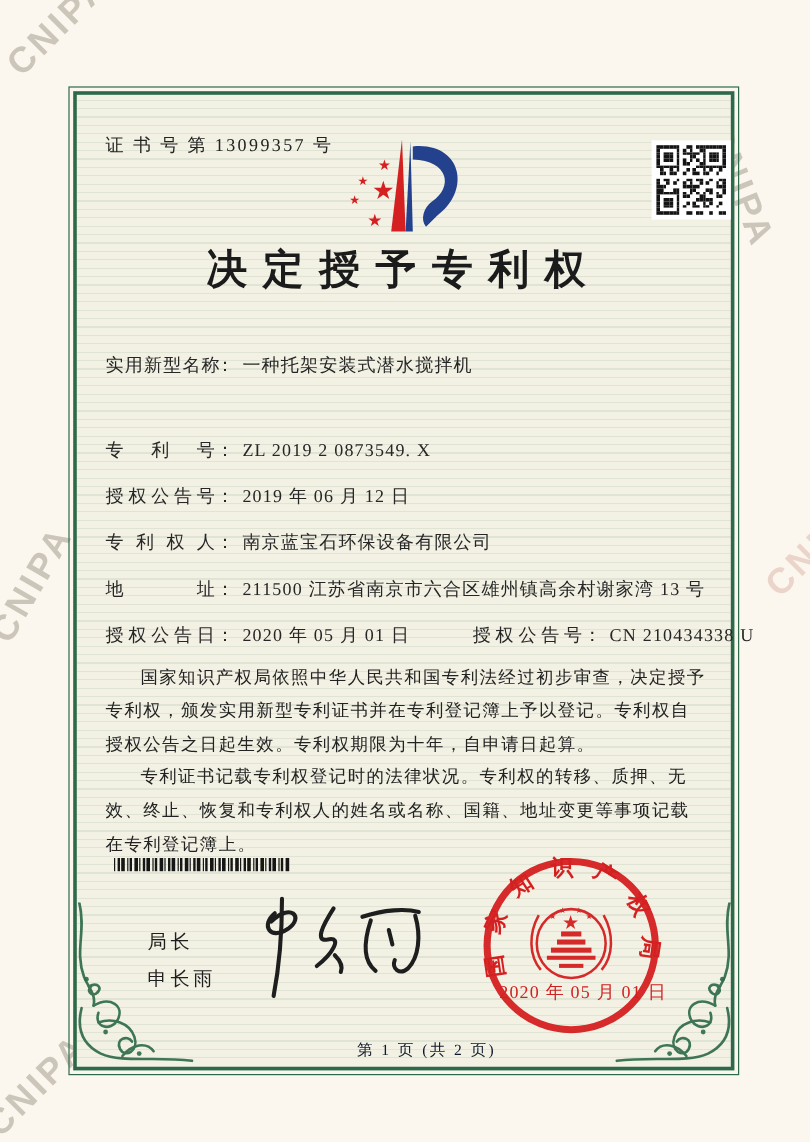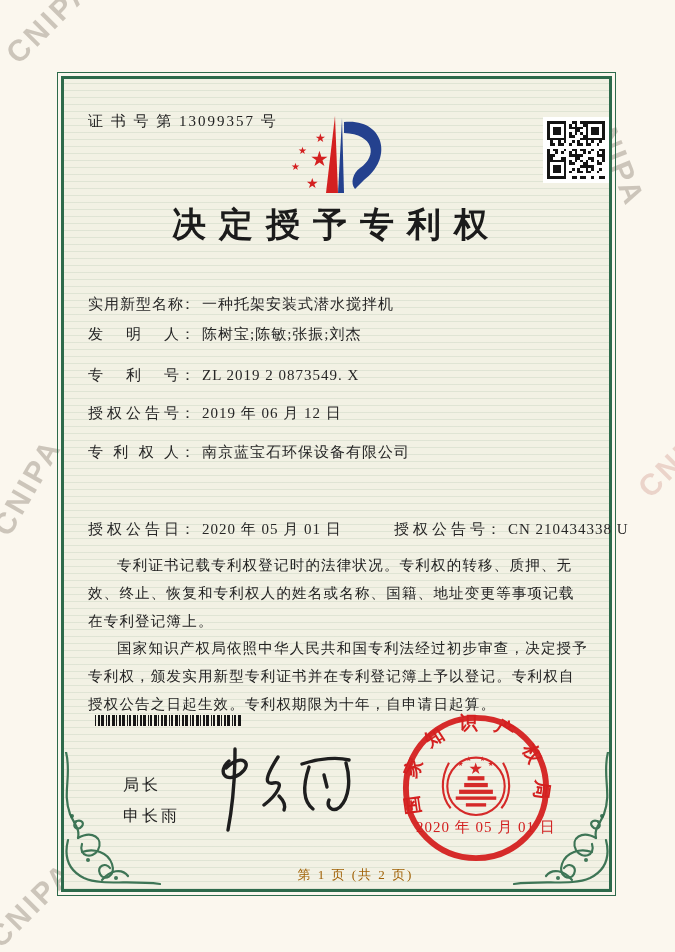--- a/index.html
+++ b/index.html
@@ -44,21 +44,21 @@
   .grant2{position:absolute;left:258px;top:0;margin-left:48px;}
   .paras{position:absolute;left:88px;top:552px;width:502px;font-size:14.5px;line-height:1.92;letter-spacing:1.2px;color:#222;}
   .paras p{margin:0;text-indent:2em;}
   .barcode{position:absolute;left:95px;top:715px;width:178px;height:11px;font-size:0;}
   .barcode span{display:inline-block;height:100%;background:#161616;vertical-align:top;}
   .sig-block{position:absolute;left:112px;top:775px;font-size:16px;letter-spacing:3px;color:#1f1f1f;}
   .sig-block div{margin-bottom:10px;margin-left:11px;}
   .signature-svg{position:absolute;left:198px;top:744px;}
   .seal{position:absolute;left:400px;top:712px;width:152px;height:152px;}
   .seal-date{position:absolute;left:416px;top:818px;width:165px;font-size:15px;letter-spacing:1px;color:#d22020;white-space:nowrap;}
-  .page-num{position:absolute;left:57px;top:866px;width:597px;text-align:center;font-size:13px;letter-spacing:2px;color:#a16207;}
+  .page-num{position:absolute;left:57px;top:866px;width:597px;text-align:center;font-size:13px;letter-spacing:2px;color:#0f172a;}
   .cont-note{position:absolute;left:0;top:958px;width:675px;text-align:center;font-size:13.5px;letter-spacing:3px;color:#2c2c2c;}
   .flourish{position:absolute;z-index:4;}
   svg{display:block;}
 </style>
 </head>
 <body>
 
 <div class="watermark" style="left:-4px;top:4px;font-size:30px;transform:rotate(-45deg);">CNIPA</div>
 <div class="watermark" style="left:612px;top:100px;font-size:30px;transform:rotate(68deg);transform-origin:left top;">CNIPA</div>
 <div class="watermark" style="left:-26px;top:470px;font-size:30px;transform:rotate(-60deg);">CNIPA</div>
@@ -562,43 +562,43 @@
         <div class="b"></div>
         <div class="b"></div>
       </div>
   </div>
 
   <div class="title">决定授予专利权</div>
 
   <div class="field" style="top:284px;margin-top:11px;">
     <span class="lbl">实用新型名称</span><span class="col">：</span><span>一种托架安装式潜水搅拌机</span>
   </div>
-  <div class="field" style="top:325px;">
-    <span class="lbl">发明人</span><span class="col">：</span><span>陈树宝;陈敏;张振;刘杰</span>
-  </div>
   <div class="field" style="top:366px;">
     <span class="lbl">专利号</span><span class="col">：</span><span>ZL 2019 2 0873549. X</span>
   </div>
   <div class="field" style="top:404px;">
     <span class="lbl">授权公告号</span><span class="col">：</span><span>2019 年 06 月 12 日</span>
   </div>
   <div class="field" style="top:443px;">
     <span class="lbl">专利权人</span><span class="col">：</span><span>南京蓝宝石环保设备有限公司</span>
+  </div>
+  <div class="field" style="top:482px;">
+    <span class="lbl">地址</span><span class="col">：</span><span>211500 江苏省南京市六合区雄州镇高余村谢家湾 13 号</span>
   </div>
 
   <div class="field" style="top:520px;">
     <span class="lbl">授权公告日</span><span class="col">：</span><span>2020 年 05 月 01 日</span>
     <span class="grant2">
       <span class="lbl">授权公告号</span><span class="col">：</span><span>CN 210434338 U</span>
     </span>
   </div>
 
   <div class="paras">
+    <p>国家知识产权局依照中华人民共和国专利法经过初步审查，决定授予专利权，颁发实用新型专利证书并在专利登记簿上予以登记。专利权自授权公告之日起生效。专利权期限为十年，自申请日起算。</p>
     <p>专利证书记载专利权登记时的法律状况。专利权的转移、质押、无效、终止、恢复和专利权人的姓名或名称、国籍、地址变更等事项记载在专利登记簿上。</p>
-    <p>国家知识产权局依照中华人民共和国专利法经过初步审查，决定授予专利权，颁发实用新型专利证书并在专利登记簿上予以登记。专利权自授权公告之日起生效。专利权期限为十年，自申请日起算。</p>
   </div>
 
   <div class="barcode"><span style="width: 1px; margin-right: 2px;"></span><span style="width: 2px; margin-right: 1px;"></span><span style="width: 3px; margin-right: 2px;"></span><span style="width: 1px; margin-right: 1px;"></span><span style="width: 2px; margin-right: 2px;"></span><span style="width: 3px; margin-right: 1px;"></span><span style="width: 1px; margin-right: 2px;"></span><span style="width: 2px; margin-right: 1px;"></span><span style="width: 3px; margin-right: 2px;"></span><span style="width: 1px; margin-right: 1px;"></span><span style="width: 2px; margin-right: 2px;"></span><span style="width: 3px; margin-right: 1px;"></span><span style="width: 1px; margin-right: 2px;"></span><span style="width: 2px; margin-right: 1px;"></span><span style="width: 3px; margin-right: 2px;"></span><span style="width: 1px; margin-right: 1px;"></span><span style="width: 2px; margin-right: 2px;"></span><span style="width: 3px; margin-right: 1px;"></span><span style="width: 1px; margin-right: 2px;"></span><span style="width: 2px; margin-right: 1px;"></span><span style="width: 3px; margin-right: 2px;"></span><span style="width: 1px; margin-right: 1px;"></span><span style="width: 2px; margin-right: 2px;"></span><span style="width: 3px; margin-right: 1px;"></span><span style="width: 1px; margin-right: 2px;"></span><span style="width: 2px; margin-right: 1px;"></span><span style="width: 3px; margin-right: 2px;"></span><span style="width: 1px; margin-right: 1px;"></span><span style="width: 2px; margin-right: 2px;"></span><span style="width: 3px; margin-right: 1px;"></span><span style="width: 1px; margin-right: 2px;"></span><span style="width: 2px; margin-right: 1px;"></span><span style="width: 3px; margin-right: 2px;"></span><span style="width: 1px; margin-right: 1px;"></span><span style="width: 2px; margin-right: 2px;"></span><span style="width: 3px; margin-right: 1px;"></span><span style="width: 1px; margin-right: 2px;"></span><span style="width: 2px; margin-right: 1px;"></span><span style="width: 3px; margin-right: 2px;"></span><span style="width: 1px; margin-right: 1px;"></span><span style="width: 2px; margin-right: 2px;"></span><span style="width: 3px; margin-right: 1px;"></span></div>
 
   <div class="sig-block">
     <div>局长</div>
     <div>申长雨</div>
   </div>
 
   <svg class="signature-svg" width="165" height="95" viewBox="0 0 165 95">

